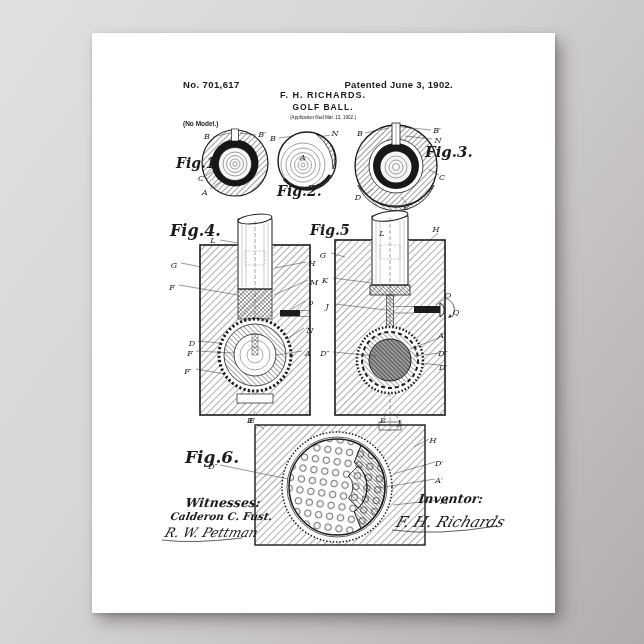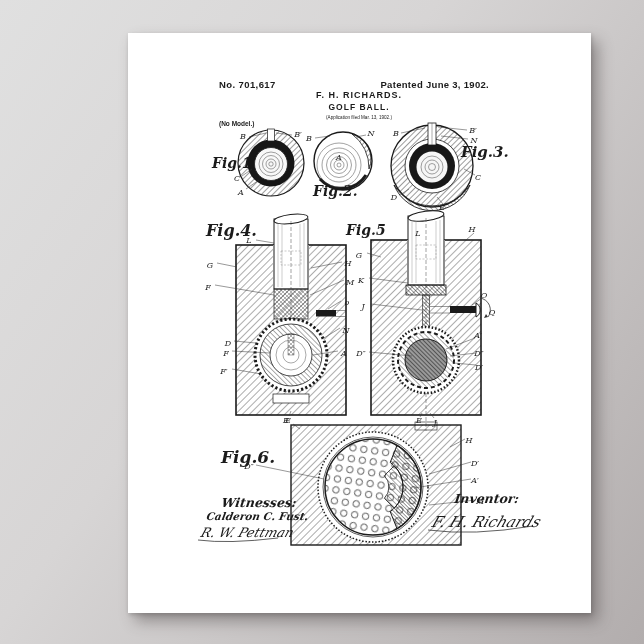--- a/index.html
+++ b/index.html
@@ -1,21 +1,21 @@
 <!DOCTYPE html>
 <html><head>
 <meta charset="utf-8">
 <style>
   html,body{margin:0;padding:0;}
   body{
     width:644px;height:644px;overflow:hidden;
     background:linear-gradient(125deg,#e0e0e0 0%,#d7d5d5 40%,#b2adad 100%);
     font-family:"Liberation Sans",sans-serif;
   }
-  .stage{position:relative;width:568px;height:644px;margin-left:36px;}
+  .stage{position:relative;width:568px;height:644px;}
   .paper{
     position:absolute;left:92px;top:33px;width:463px;height:580px;
     background:#ffffff;
     box-shadow:7px 8px 14px rgba(70,65,65,.45),1px 2px 4px rgba(0,0,0,.18);
   }
   .paper svg{position:absolute;left:0;top:0;}
   text{fill:#1b1b1b;}
   .hdr{font-family:"Liberation Sans",sans-serif;font-weight:bold;}
   .figlbl{font-family:"DejaVu Serif",serif;font-style:italic;font-weight:bold;}
   .ref{font-family:"DejaVu Serif",serif;font-style:italic;font-size:8px;}

